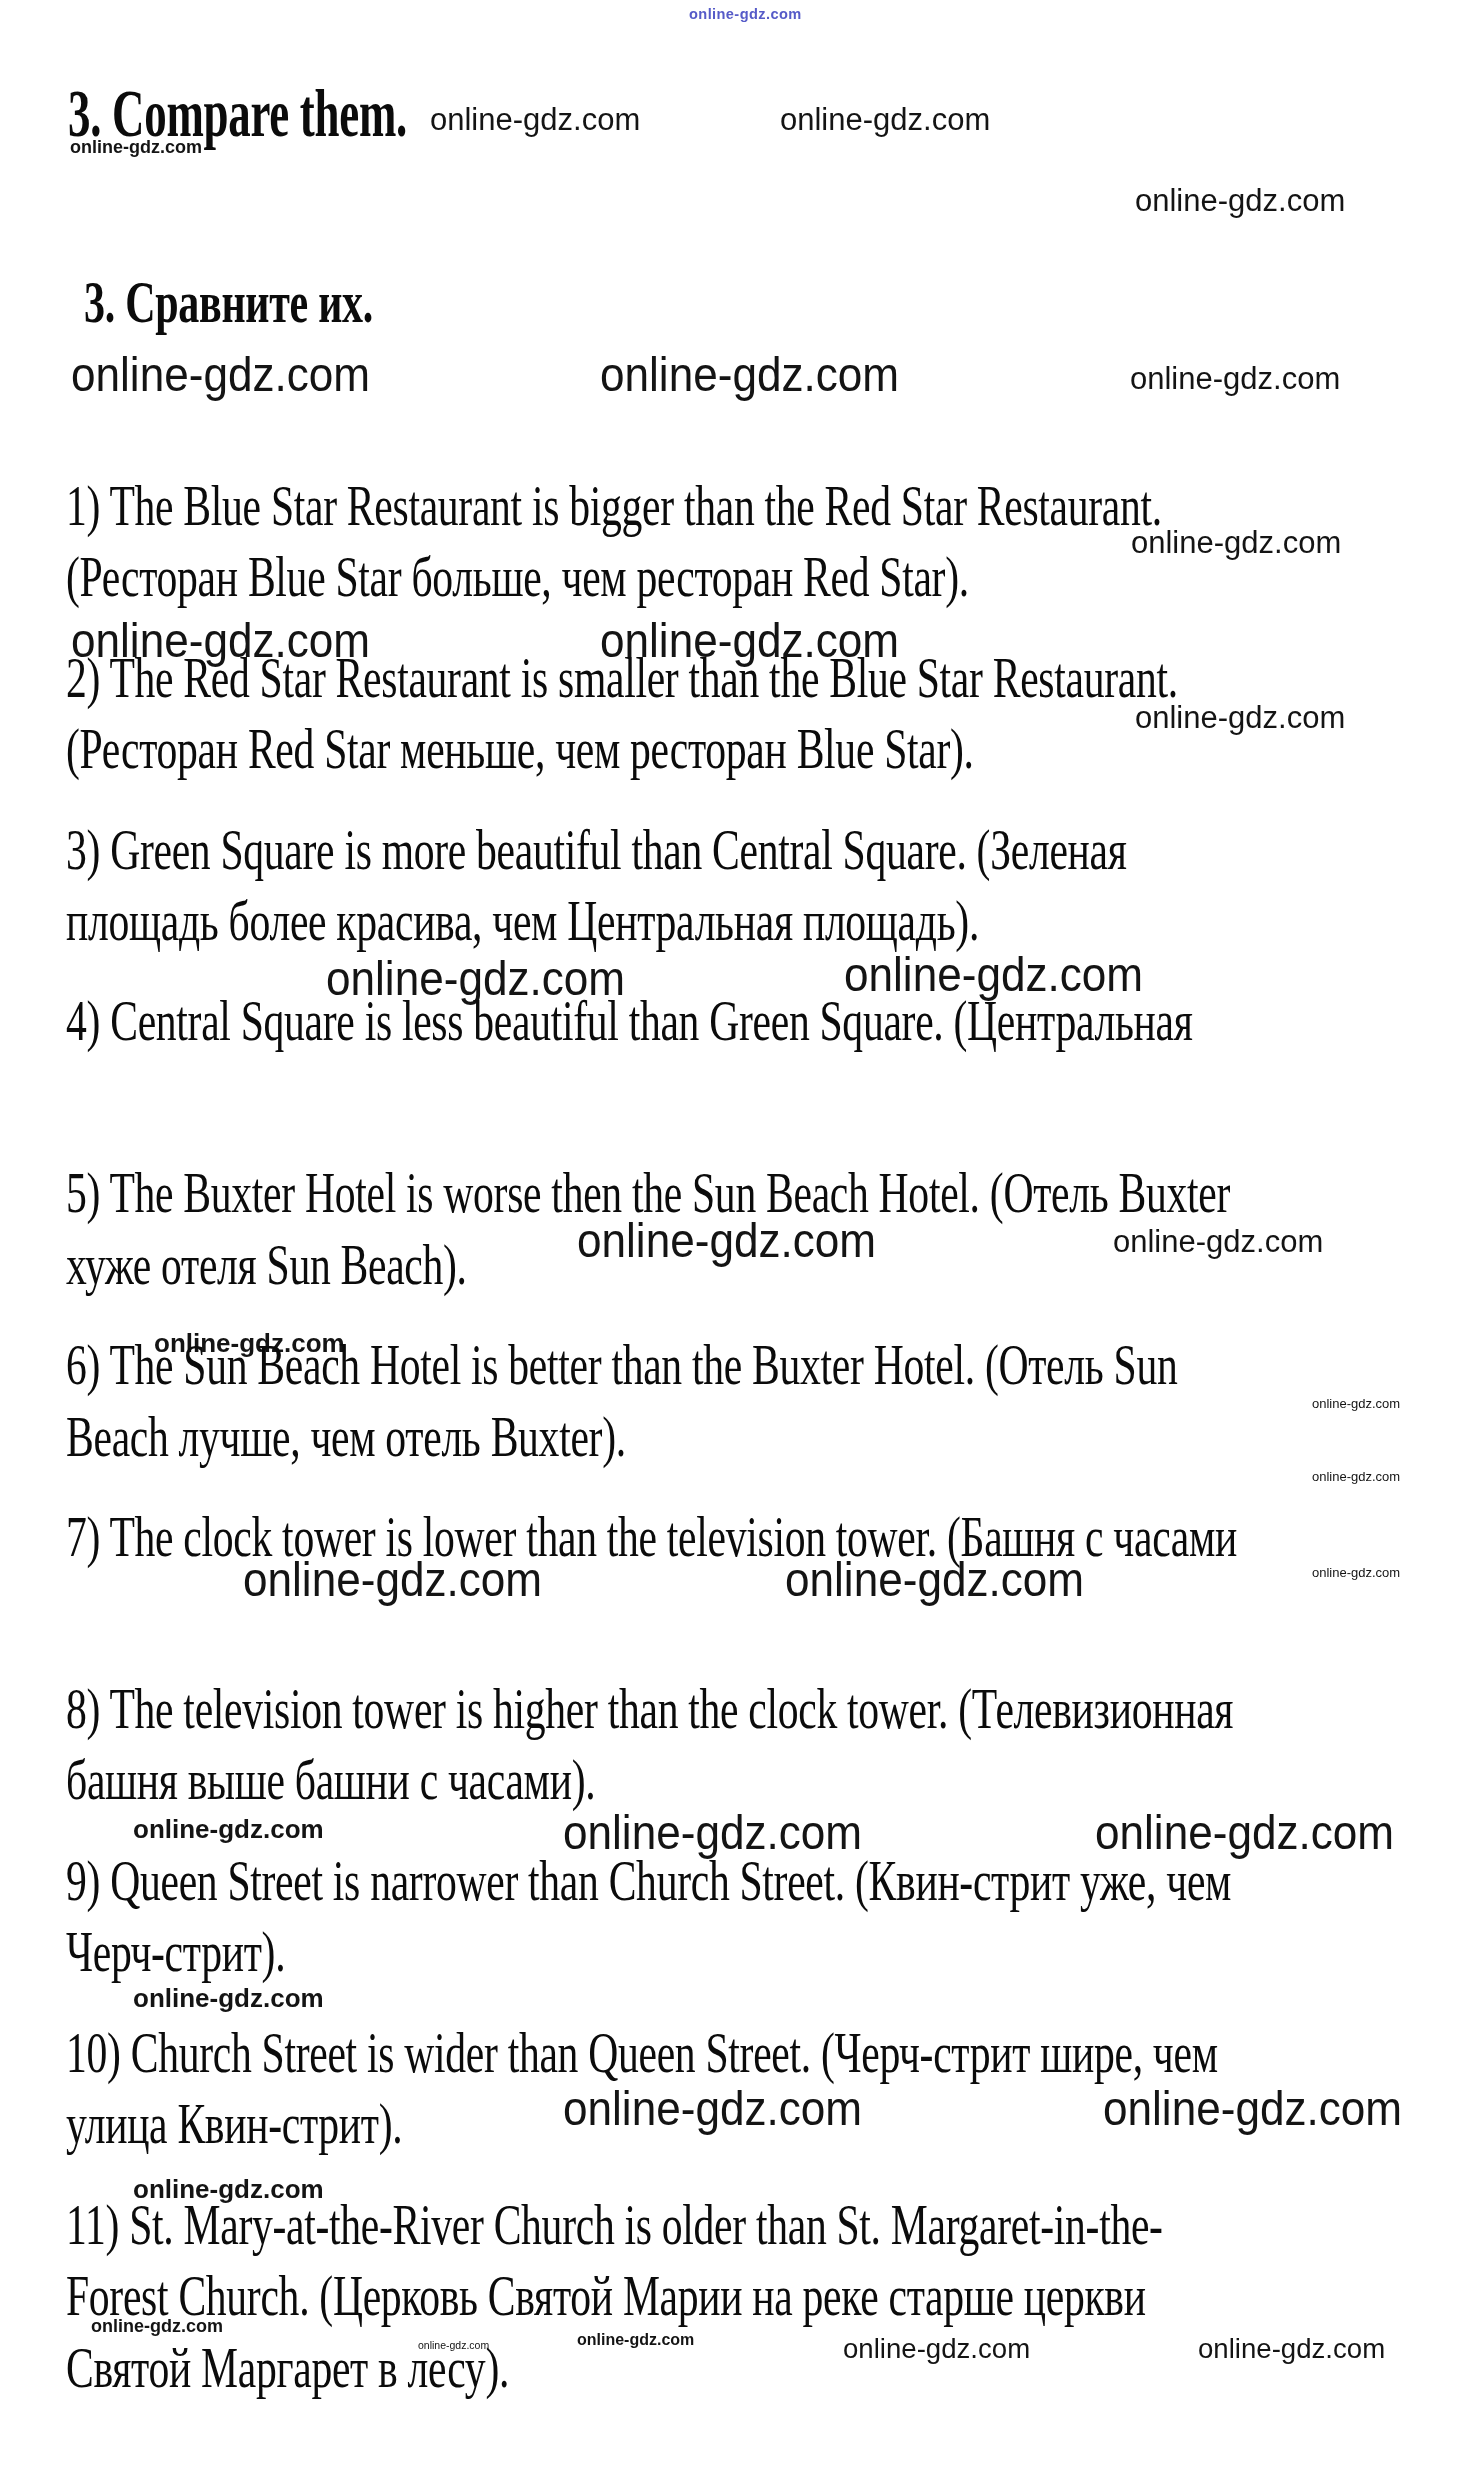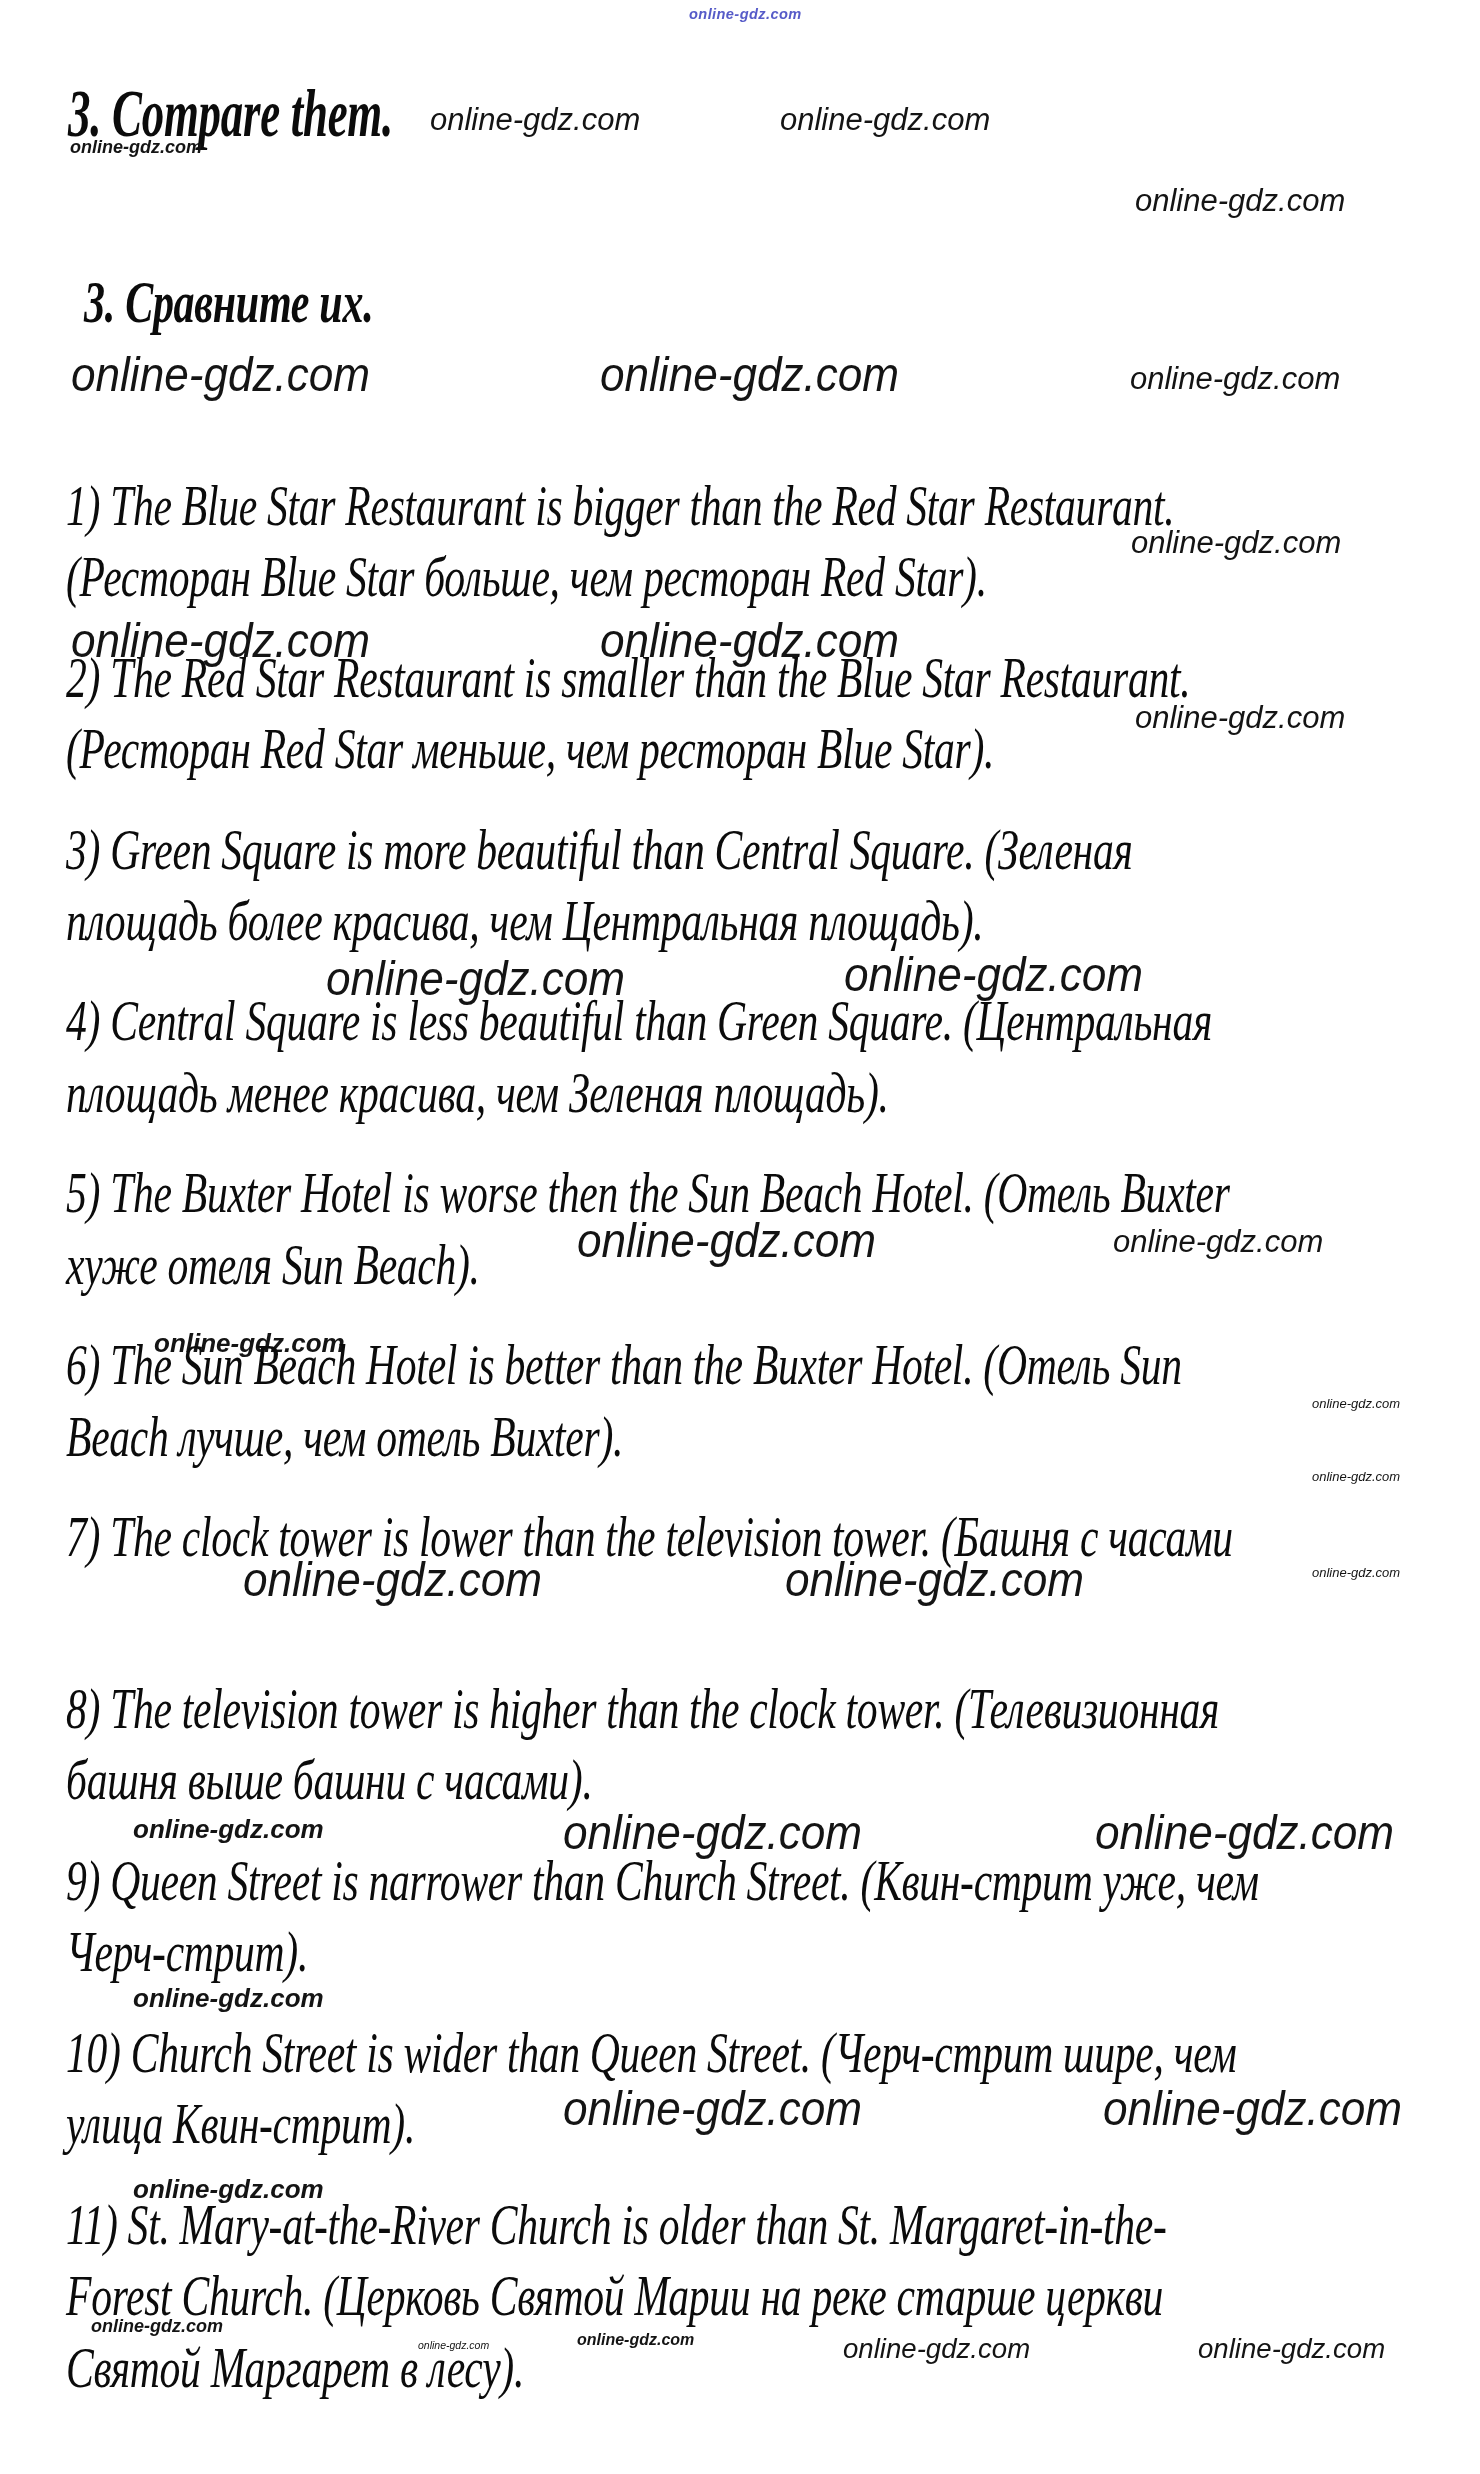--- a/index.html
+++ b/index.html
@@ -2,21 +2,20 @@
 <html style="font-size:13px"><head>
 <meta charset="utf-8">
 <style>
   html,body{margin:0;padding:0;background:#ffffff;}
   #page{
     position:relative;
     width:1481px;
     height:2475px;
     background:#ffffff;
     overflow:hidden;
-    font-style:italic;
   }
   
   .line{position:absolute;white-space:nowrap;color:#0b0b0b;}
   .line > span{
     display:inline-block;
     font-family:"Liberation Serif", serif;
     font-size:57px;
     line-height:1;
     transform:scaleX(0.73);
     transform-origin:0 0;
@@ -78,21 +77,20 @@
   <div class="line" style="left:66px;top:649px"><span>2) The Red Star Restaurant is smaller than the Blue Star Restaurant.</span></div>
   <div class="wm wm-38" style="left:1135px;top:702px"><span>online-gdz.com</span></div>
   <div class="line" style="left:66px;top:720px"><span>(Ресторан Red Star меньше, чем ресторан Blue Star).</span></div>
 
   <div class="line" style="left:66px;top:821px"><span>3) Green Square is more beautiful than Central Square. (Зеленая</span></div>
   <div class="line" style="left:66px;top:892px"><span>площадь более красива, чем Центральная площадь).</span></div>
   <div class="wm wm-xl" style="left:326px;top:954px"><span>online-gdz.com</span></div>
   <div class="wm wm-xl" style="left:844px;top:950px"><span>online-gdz.com</span></div>
 
   <div class="line" style="left:66px;top:992px"><span>4) Central Square is less beautiful than Green Square. (Центральная</span></div>
-  <div class="line" style="left:66px;top:1064px"><span>площадь менее красива, чем Зеленая площадь).</span></div>
 
   <div class="line" style="left:66px;top:1164px"><span>5) The Buxter Hotel is worse then the Sun Beach Hotel. (Отель Buxter</span></div>
   <div class="wm wm-xl" style="left:577px;top:1216px"><span>online-gdz.com</span></div>
   <div class="wm wm-38" style="left:1113px;top:1226px"><span>online-gdz.com</span></div>
   <div class="line" style="left:66px;top:1236px"><span>хуже отеля Sun Beach).</span></div>
   <div class="wm wm-32" style="left:154px;top:1330px"><span>online-gdz.com</span></div>
 
   <div class="line" style="left:66px;top:1336px"><span>6) The Sun Beach Hotel is better than the Buxter Hotel. (Отель Sun</span></div>
   <div class="wm wm-16" style="left:1312px;top:1396px"><span>online-gdz.com</span></div>
   <div class="line" style="left:66px;top:1408px"><span>Beach лучше, чем отель Buxter).</span></div>

